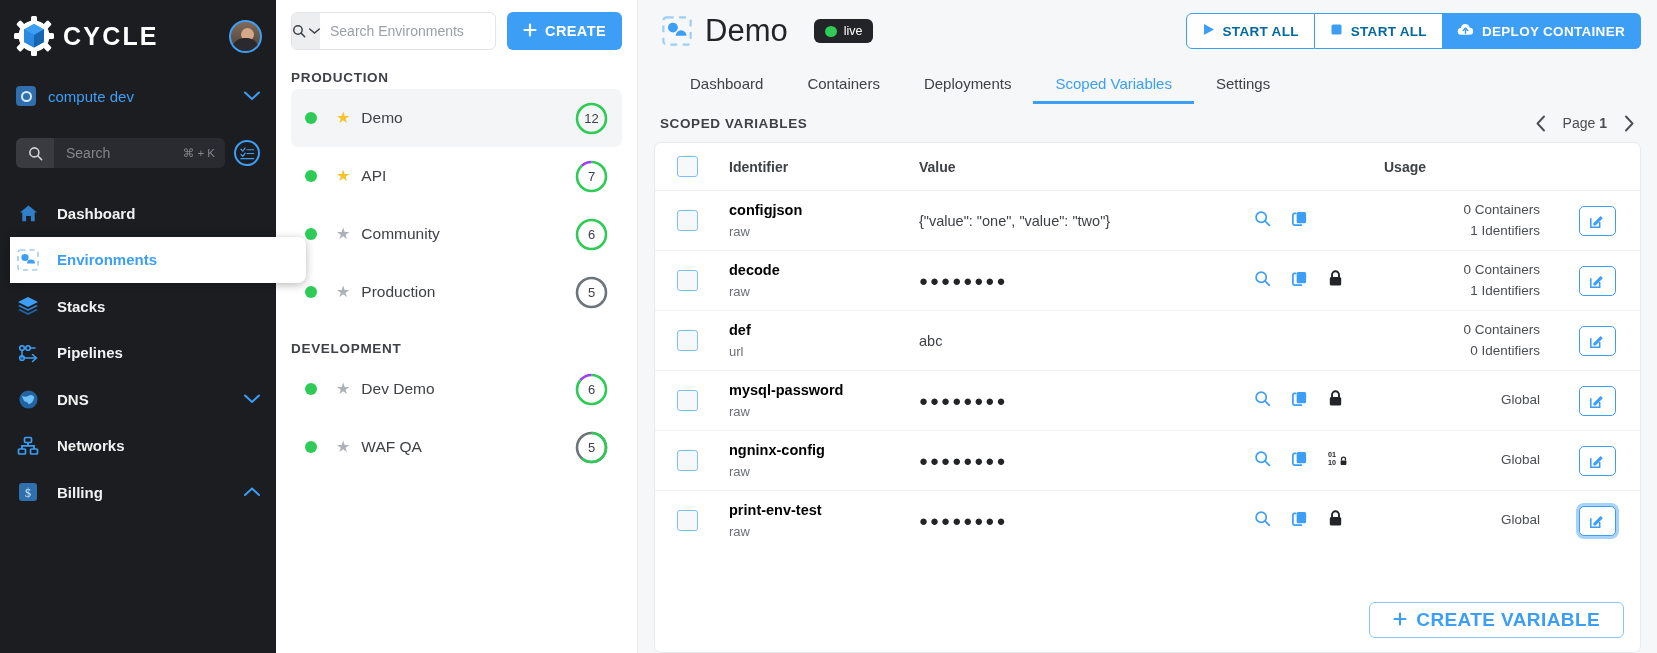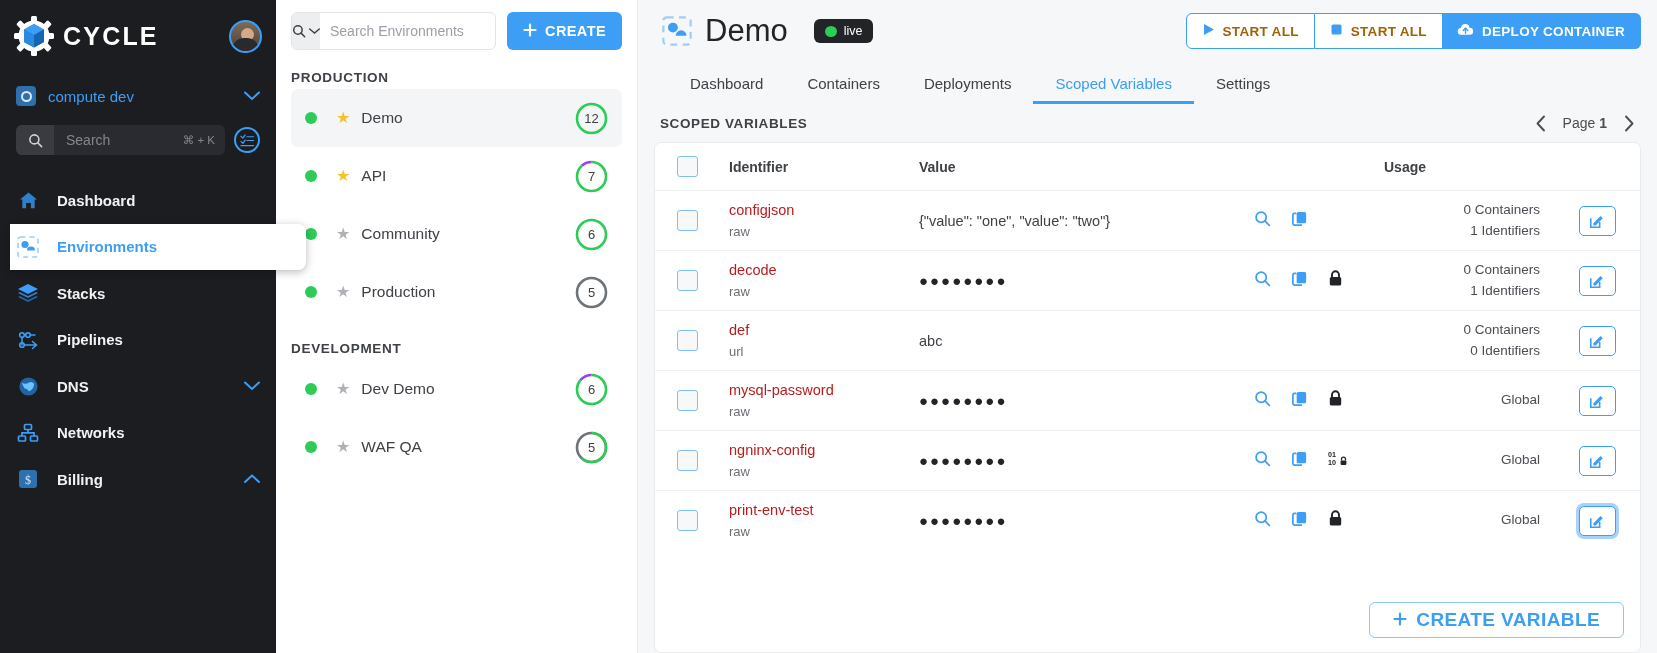--- a/index.html
+++ b/index.html
@@ -40,21 +40,21 @@
     flex: 0 0 20px; position: relative;
   }
   .hub-icon::after {
     content: ""; position: absolute; width: 7px; height: 7px; border-radius: 50%;
     border: 2px solid #d7e9fb; left: 5px; top: 5px;
   }
   .hub-name { color: #3c9ef5; font-size: 15px; margin-left: 12px; }
   .chev { margin-left: auto; color: #3c9ef5; font-size: 13px; line-height: 1; }
   .chev svg { display: block; }
 
-  .search-row { display: flex; align-items: center; padding: 0 16px; margin-top: 9px; }
+  .search-row { display: flex; align-items: center; padding: 0 16px; margin-top: 22px; }
   .search-box {
     display: flex; align-items: center; background: #2a2b30; border-radius: 6px;
     height: 30px; flex: 1 1 auto; overflow: hidden;
   }
   .search-btn {
     width: 38px; height: 30px; display: flex; align-items: center; justify-content: center;
     background: #3a3b41;
   }
   .search-ph { color: #85868c; font-size: 14px; padding-left: 12px; }
   .search-kbd { margin-left: auto; color: #85868c; font-size: 11.5px; padding-right: 10px; }
@@ -135,21 +135,21 @@
     margin-left: 26px; background: #232427; color: #fff; border-radius: 6px;
     height: 24px; display: flex; align-items: center; gap: 7px; padding: 0 11px;
     font-size: 12.5px;
   }
   .live-badge .dot { width: 11px; height: 11px; }
   .head-actions { margin-left: auto; display: flex; align-items: center; }
   .btn-group { display: flex; align-items: center; }
   .gbtn {
     height: 36px; display: flex; align-items: center; gap: 8px; padding: 0 15px;
     font-size: 13.5px; font-weight: 700; letter-spacing: .3px; cursor: pointer;
-    border: 1px solid #3c9ef5; background: #fff; color: #a16207;
+    border: 1px solid #3c9ef5; background: #fff; color: #0369a1;
     font-family: "Liberation Sans", sans-serif;
   }
   .gbtn:first-child { border-radius: 6px 0 0 6px; }
   .gbtn.primary { background: #3c9ef5; color: #fff; border-radius: 0 6px 6px 0; border-left: 0; }
   .gbtn.mid { border-left: 0; border-right: 0; }
 
   .tabs { display: flex; align-items: flex-end; gap: 0; height: 42px; padding-left: 14px; }
   .tab {
     font-size: 15px; color: #3e4146; padding: 0 22px 9px 22px; cursor: pointer;
     font-weight: 400; border-bottom: 3px solid transparent;
@@ -178,21 +178,21 @@
   .c-id { width: 190px; }
   .c-val { width: auto; }
   .c-icons { width: 130px; }
   .c-usage { width: 170px; text-align: right; padding-right: 14px !important; }
   .c-edit { width: 86px; text-align: center; }
   .cbox {
     width: 21px; height: 21px; border: 1px solid #7fbff7; border-radius: 3px;
     background: #f7f8fa; display: block; cursor: pointer;
   }
   .row-cell { padding: 11px 0; }
-  .ident { font-size: 14.5px; color: #b91c1c; }
+  .ident { font-size: 14.5px; color: #000000; font-weight: bold; }
   .ident-sub { font-size: 13px; color: #6c7076; margin-top: 6px; }
   .val { font-size: 14.5px; color: #3e4146; }
   .dots { letter-spacing: 2px; font-size: 15px; color: #232427; }
   .icons { display: flex; align-items: center; gap: 20px; }
   .usage { font-size: 13.5px; color: #4a4d52; line-height: 1.5; }
   .edit-btn {
     width: 37px; height: 30px; border: 1px solid #3c9ef5; border-radius: 5px;
     background: #fff; display: inline-flex; align-items: center; justify-content: center;
     cursor: pointer;
   }

